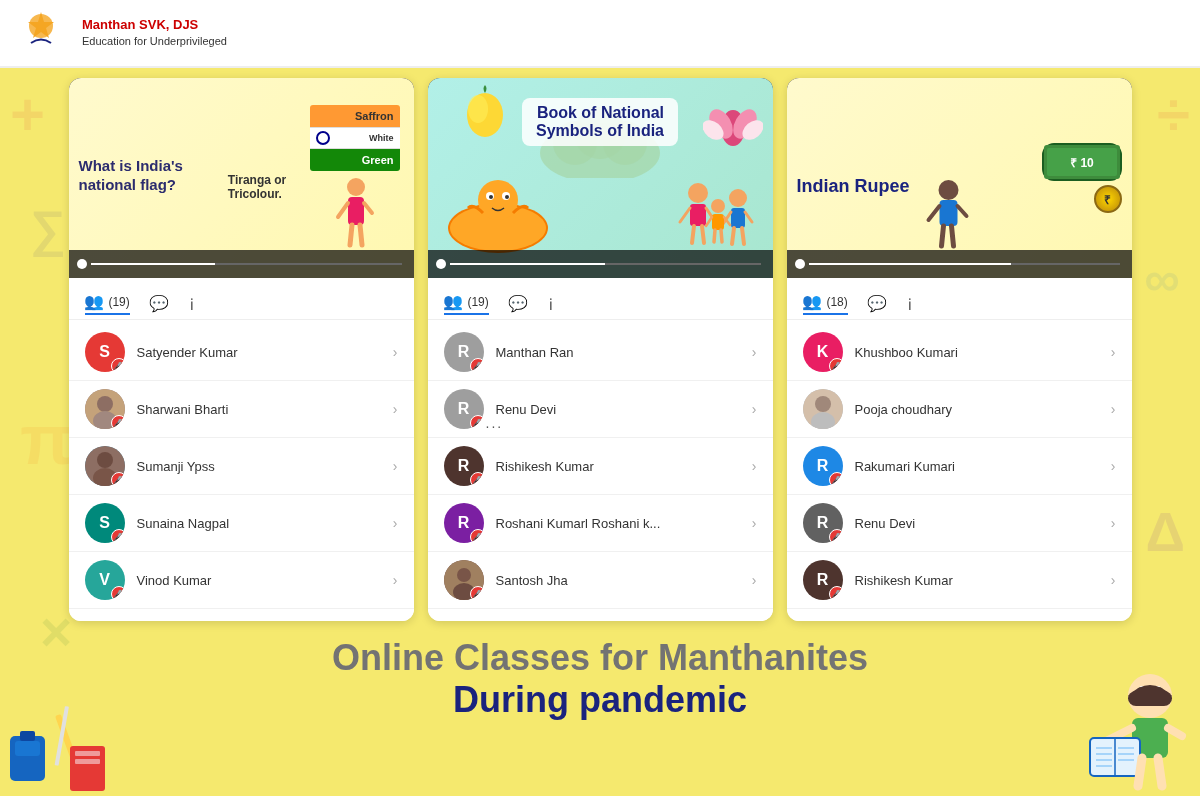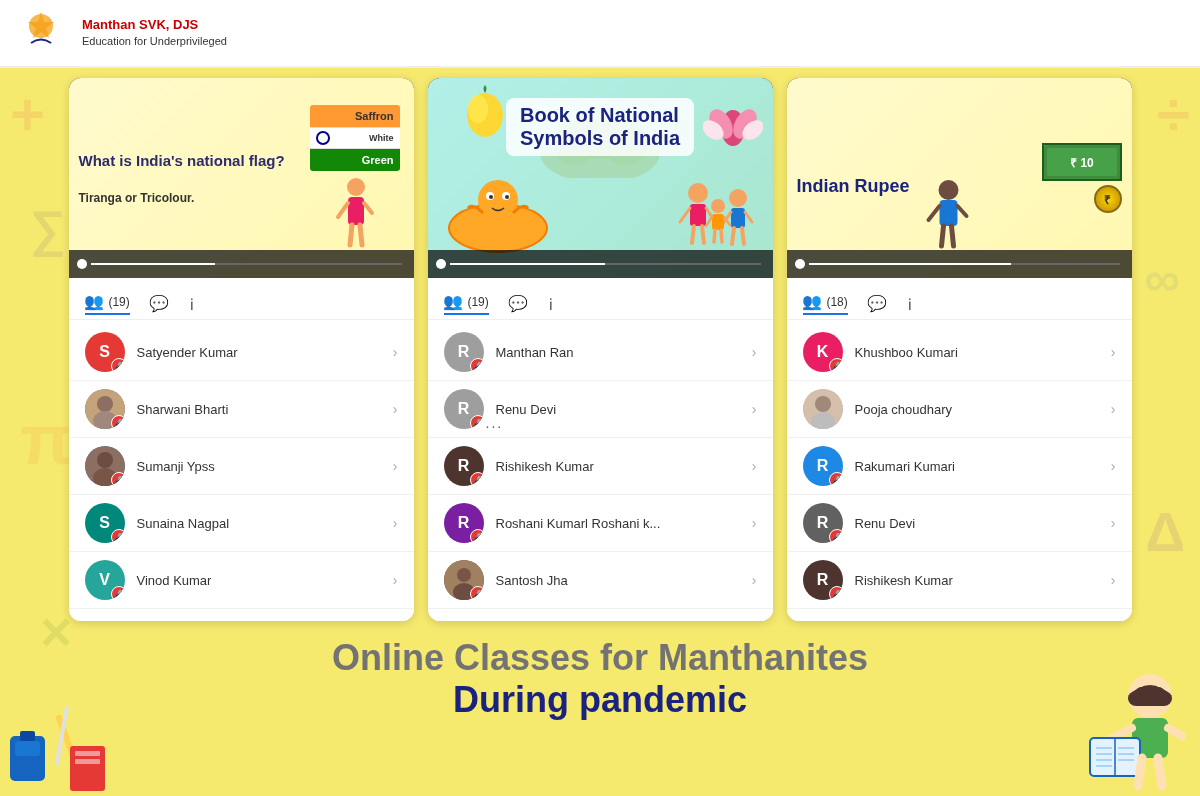--- a/index.html
+++ b/index.html
@@ -83,21 +83,21 @@
       height: 100%;
       background: linear-gradient(135deg, #fffacd 0%, #fff8b0 100%);
       position: relative;
       display: flex;
       align-items: center;
       justify-content: space-between;
       padding: 10px;
     }
     .video1-left {
       display: flex;
-      flex-direction: column;
+      flex-direction: row;
       gap: 4px;
     }
     .video1-question {
       font-size: 15px;
       font-weight: bold;
       color: #2c2c6e;
       line-height: 1.3;
     }
     .video1-answer {
       font-size: 12px;
@@ -135,23 +135,23 @@
       justify-content: center;
     }
     .book-title {
       position: absolute;
       top: 20px;
       left: 50%;
       transform: translateX(-50%);
       background: rgba(255,255,255,0.85);
       border-radius: 8px;
       padding: 6px 14px;
-      text-align: left;
-      font-weight: bold;
-      font-size: 20px;
+      text-align: right;
+      font-weight: bold;
+      font-size: 16px;
       color: #1a237e;
       white-space: nowrap;
       z-index: 2;
     }
 
     
     .video3-bg {
       width: 100%;
       height: 100%;
       background: linear-gradient(135deg, #fffacd 0%, #fff8b0 100%);
@@ -176,21 +176,21 @@
     .rupee-visual {
       display: flex;
       flex-direction: column;
       align-items: flex-end;
       gap: 4px;
     }
     .rupee-note {
       width: 80px;
       height: 38px;
       background: linear-gradient(135deg, #4caf50, #2e7d32);
-      border-radius: 0;
+      border-radius: 12px;
       border: 2px solid #1b5e20;
       display: flex;
       align-items: center;
       justify-content: center;
       color: #fff;
       font-size: 8px;
       font-weight: bold;
     }
     .rupee-coin {
       width: 28px;

